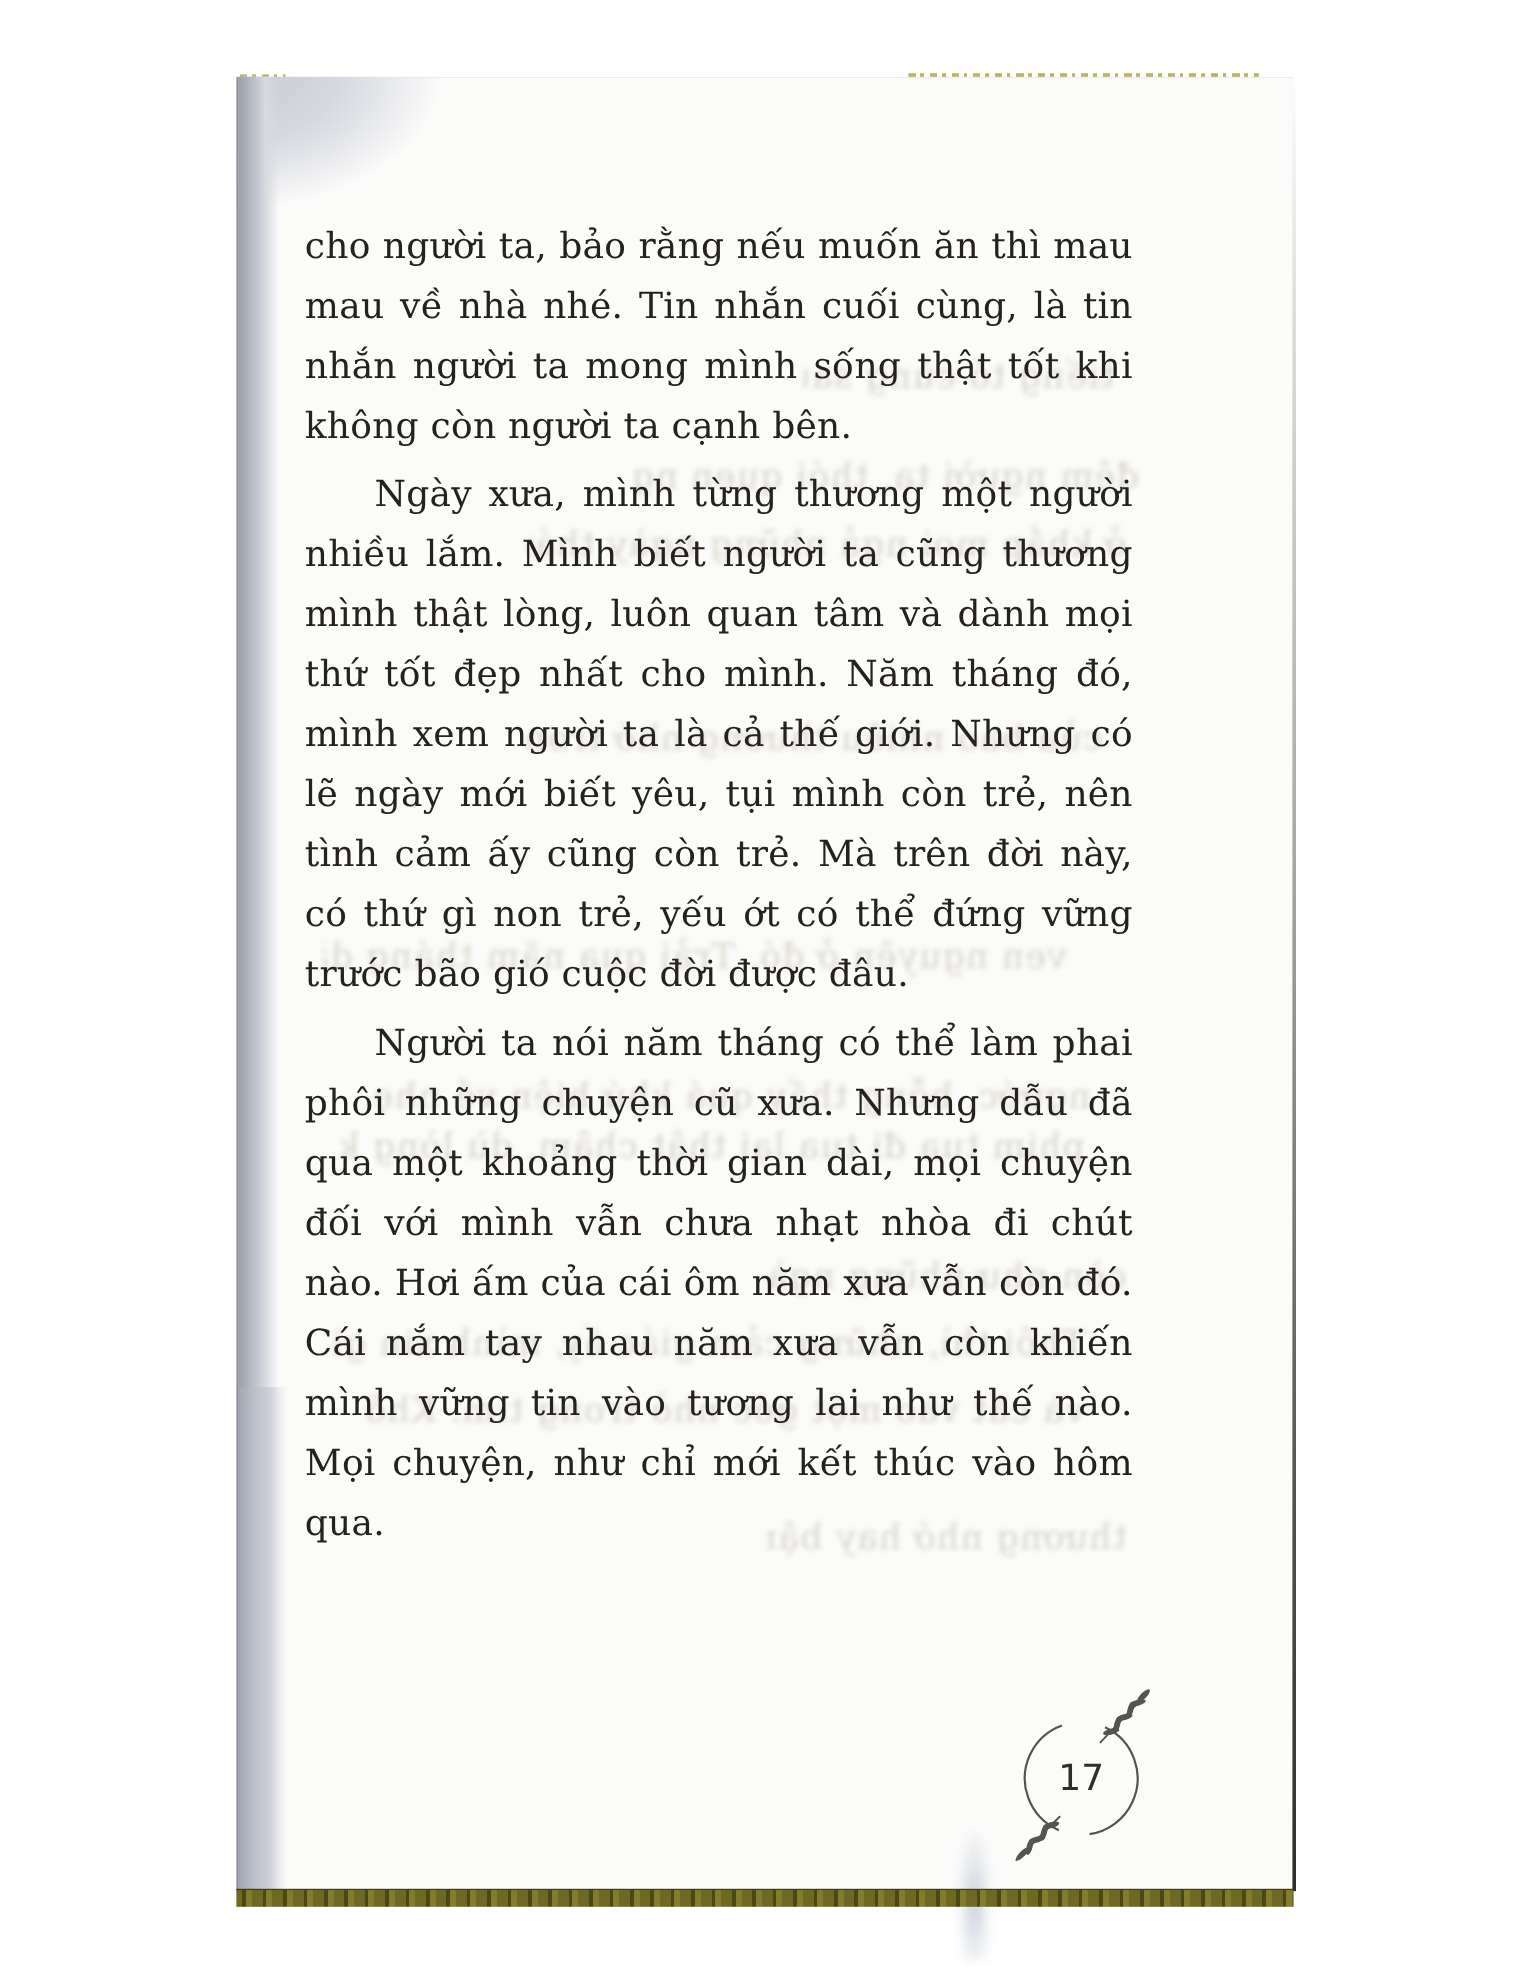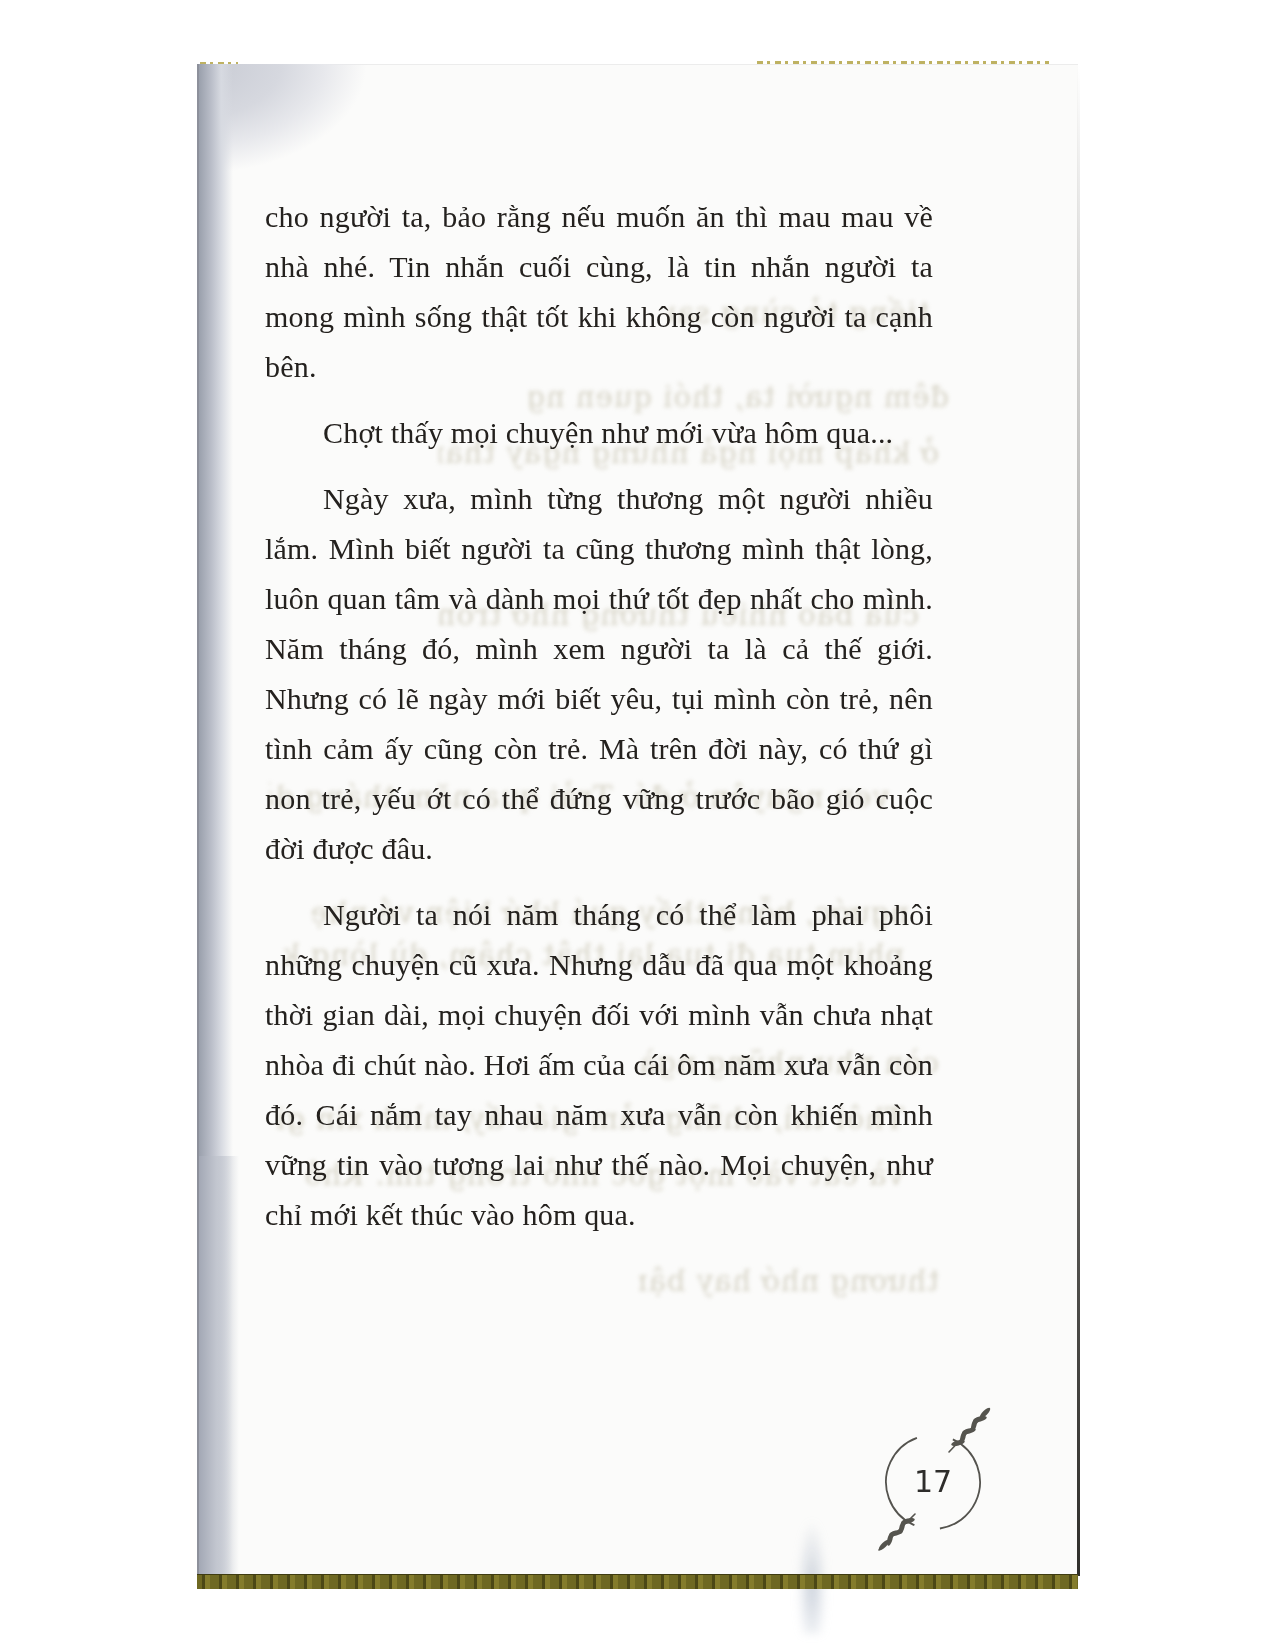--- a/index.html
+++ b/index.html
@@ -62,21 +62,21 @@
       var(--olive_band,#6e6822) 13px 17px);
     border-top:1px solid #3f3c12;
   }
 
   
   .text-block{
     position:absolute;left:50px;top:112px;width:700px;
     font-size:30px;line-height:50px;color:var(--text,#24211e);
     text-align:justify;letter-spacing:.2px;
   }
-  .para{margin:16px;text-indent:58px;font-family:Liberation Serif, serif;}
+  .para{margin:5px;text-indent:58px;}
   .para.flush{text-indent:0;}
   .para + .para{margin-top:7px;}
 
   
   .bleed-layer{position:absolute;inset:0;pointer-events:none;}
   .bleed-line{
     position:absolute;font-size:29px;line-height:34px;white-space:nowrap;
     color:var(--bleed,#b2ac92);opacity:.5;
     transform:scaleX(-1);filter:blur(2px);
     overflow:hidden;letter-spacing:1px;
@@ -84,21 +84,21 @@
 
   
   .photo-smudge{
     position:absolute;left:598px;top:1455px;width:30px;height:115px;
     background:radial-gradient(ellipse at 50% 60%,rgba(160,172,190,.55),rgba(160,172,190,0) 70%);
     filter:blur(4px);pointer-events:none;
   }
 
   
   .page-number-ornament{
-    position:absolute;left:652px;top:1328px;width:170px;height:180px;
+    position:absolute;left:620px;top:1328px;width:170px;height:180px;
   }
   .page-number-ornament svg{width:100%;height:100%;}
 </style>
 </head>
 <body>
 
 <div class="photo">
 
   <div class="gold-dash dash-left"></div>
   <div class="gold-dash dash-right"></div>
@@ -117,21 +117,20 @@
         <div class="bleed-line" style="left: 110px; top: 832px; width: 600px;">ngước, bỗng thấy quá khứ hiện về nhẹ nhàng</div>
         <div class="bleed-line" style="left: 85px; top: 874px; width: 620px;">phim tua đi tua lại thật chậm, dù lòng không</div>
         <div class="bleed-line" style="left: 440px; top: 982px; width: 300px;">còn như những ngày thương</div>
         <div class="bleed-line" style="left: 75px; top: 1038px; width: 630px;">Thôi thì, những cảm giác ấy, mình xin giữ lại</div>
         <div class="bleed-line" style="left: 105px; top: 1094px; width: 600px;">và cất vào một góc nhỏ trong tim. Không</div>
         <div class="bleed-line" style="left: 440px; top: 1200px; width: 300px;">thương nhớ hay bận lòng gì</div>
       </div>
 
     <div class="text-block" id="paragraphs">
         <p class="para flush">cho người ta, bảo rằng nếu muốn ăn thì mau mau về nhà nhé. Tin nhắn cuối cùng, là tin nhắn người ta mong mình sống thật tốt khi không còn người ta cạnh bên.</p>
-        <p class="para">Chợt thấy mọi chuyện như mới vừa hôm qua...</p>
         <p class="para">Ngày xưa, mình từng thương một người nhiều lắm. Mình biết người ta cũng thương mình thật lòng, luôn quan tâm và dành mọi thứ tốt đẹp nhất cho mình. Năm tháng đó, mình xem người ta là cả thế giới. Nhưng có lẽ ngày mới biết yêu, tụi mình còn trẻ, nên tình cảm ấy cũng còn trẻ. Mà trên đời này, có thứ gì non trẻ, yếu ớt có thể đứng vững trước bão gió cuộc đời được đâu.</p>
         <p class="para">Người ta nói năm tháng có thể làm phai phôi những chuyện cũ xưa. Nhưng dẫu đã qua một khoảng thời gian dài, mọi chuyện đối với mình vẫn chưa nhạt nhòa đi chút nào. Hơi ấm của cái ôm năm xưa vẫn còn đó. Cái nắm tay nhau năm xưa vẫn còn khiến mình vững tin vào tương lai như thế nào. Mọi chuyện, như chỉ mới kết thúc vào hôm qua.</p>
       </div>
 
     <div class="photo-smudge"></div>
 
     <div class="page-number-ornament">
       <svg viewBox="0 0 170 180">
 
         <circle cx="82" cy="90" r="47" fill="none" stroke="#54534e" stroke-width="1.8" stroke-dasharray="120 26 112 38" transform="rotate(-65 82 90)"></circle>

